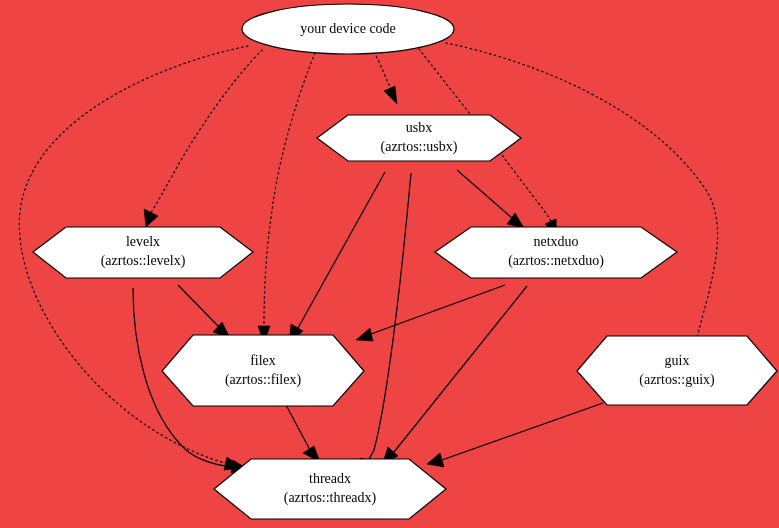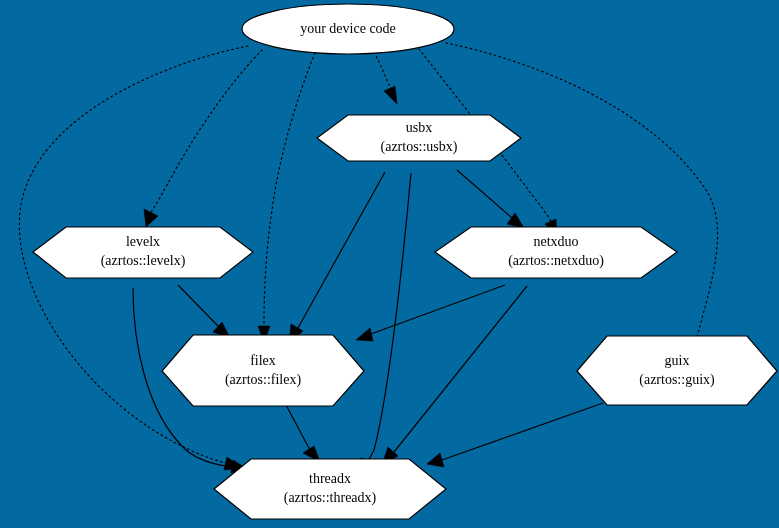--- a/index.html
+++ b/index.html
@@ -10,21 +10,21 @@
   body {
     width: 779px;
     height: 528px;
     overflow: hidden;
     font-family: "Liberation Serif", "DejaVu Serif", serif;
   }
   #graph-root {
     position: relative;
     width: 779px;
     height: 528px;
-    background: #0369a1;
+    background: #ef4444;
   }
   svg#graph-svg {
     display: block;
     width: 779px;
     height: 528px;
   }
   .node-shape {
     fill: #ffffff;
     stroke: #000000;
     stroke-width: 1.2;

